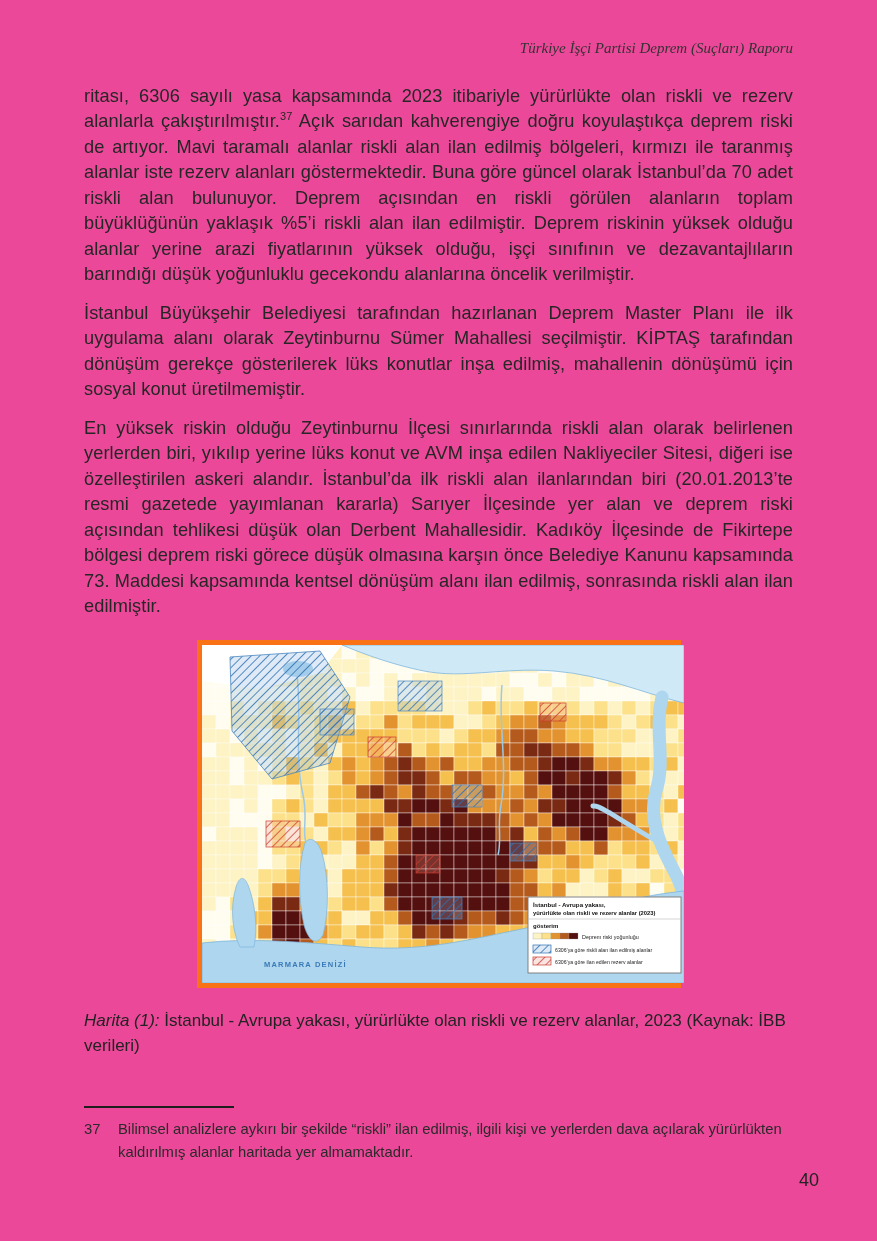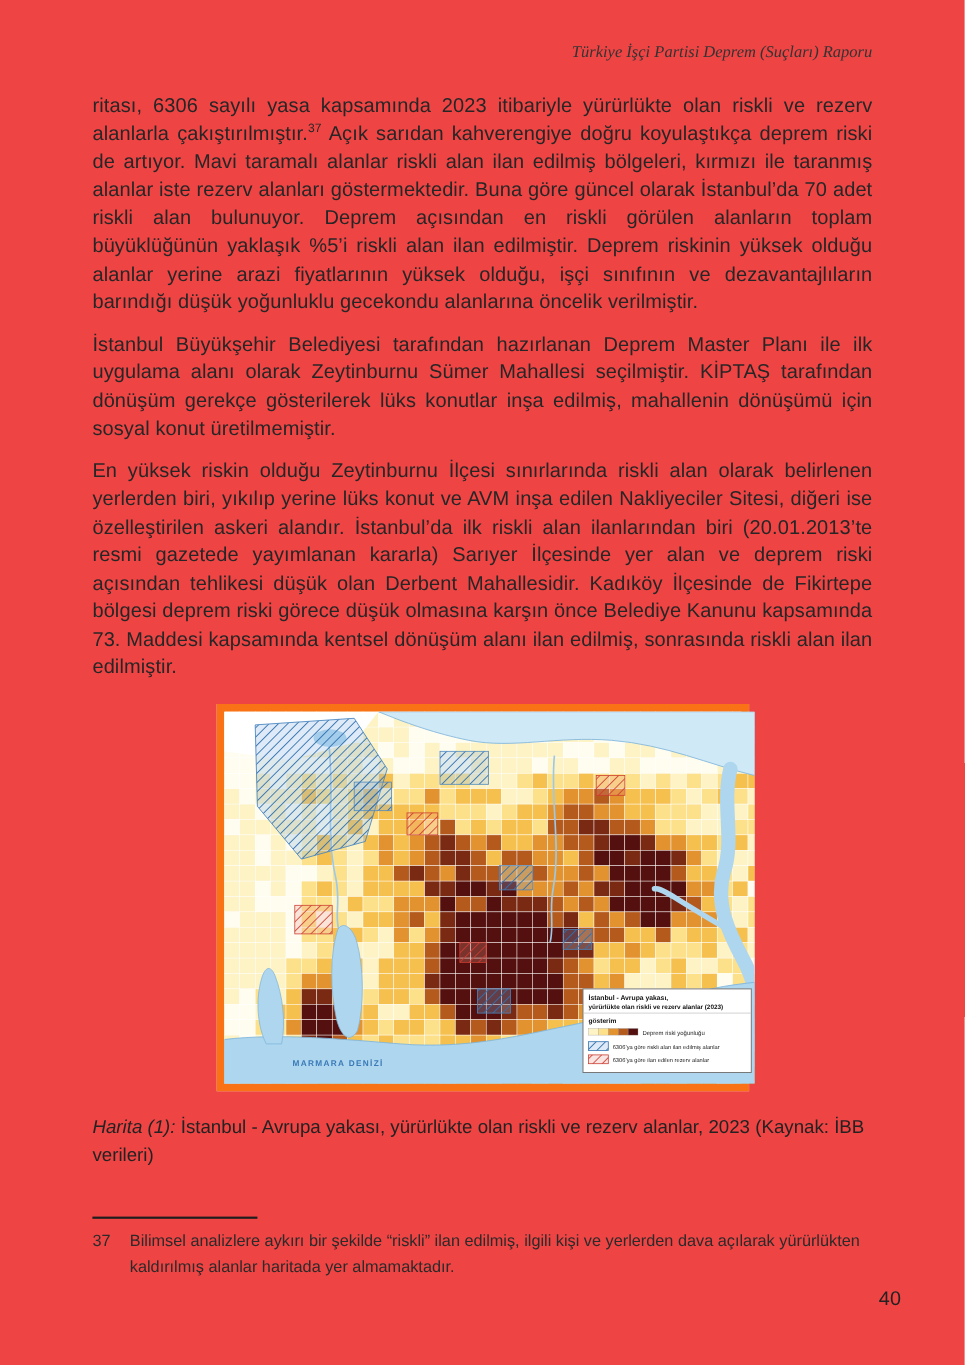--- a/index.html
+++ b/index.html
@@ -1,34 +1,34 @@
 <!DOCTYPE html>
 <html><head>
 <meta charset="utf-8">
 <style>
   * { margin:0; padding:0; box-sizing:border-box; }
   html,body { background:#e8e8e8; }
   .page {
     position:relative; width:877px; height:1241px; margin:0 auto;
-    background:#ef4444; font-family:"Liberation Sans",sans-serif; color:#232323;
+    background:#ec4899; font-family:"Liberation Sans",sans-serif; color:#232323;
     overflow:hidden;
   }
   .running-head {
     position:absolute; top:40px; right:84px;
     font-family:"Liberation Serif",serif; font-style:italic;
     font-size:15px; color:#333;
   }
   .content { position:absolute; left:84px; top:84px; width:709px; }
   .body-p {
     font-size:18.2px; line-height:1.4; text-align:justify;
     margin-bottom:13px; letter-spacing:0.1px; color:#262626;
   }
   .fnref { font-size:11px; vertical-align:super; line-height:0; }
   .map-wrap {
-    width:484px; margin:20px auto 0; border:7px solid #f97316; background:#fffdf0;
+    width:484px; margin:20px auto 0; border:5px solid #f97316; background:#fffdf0;
   }
   .map-wrap svg { display:block; }
   .caption { margin-top:20px; font-size:17px; line-height:1.5; color:#222; text-align:left; }
   .caption-label { font-weight:normal; font-style:italic; }
   .footnote-block { position:absolute; left:84px; top:1106px; width:709px; }
   .footnote-rule { width:150px; height:2px; background:#1e1e1e; margin-bottom:10px; }
   .footnote { display:flex; font-size:14.8px; line-height:1.55; color:#2a2a2a; }
   .footnote-num { width:34px; flex:none; }
   .footnote-text { flex:1; }
   .page-number { position:absolute; right:58px; top:1170px; font-size:18px; color:#222; }

